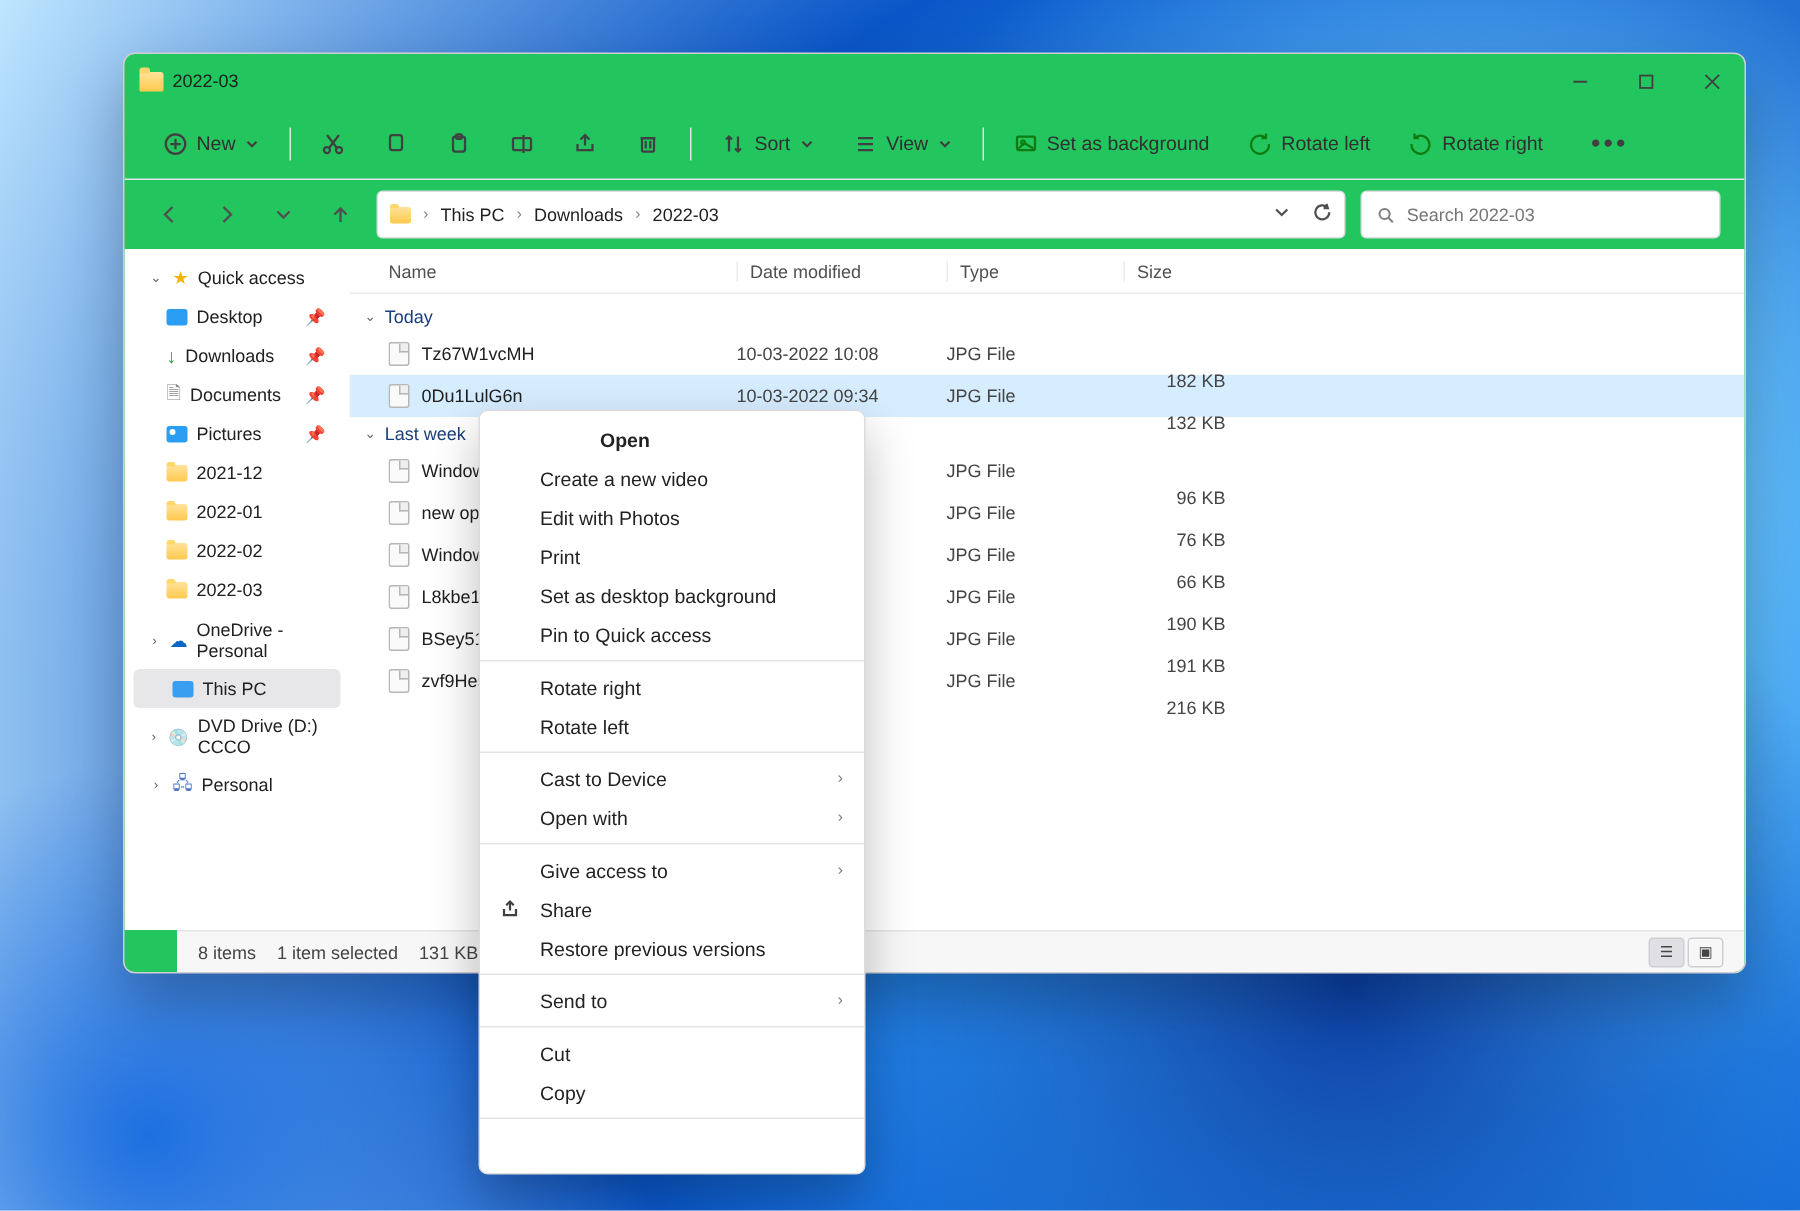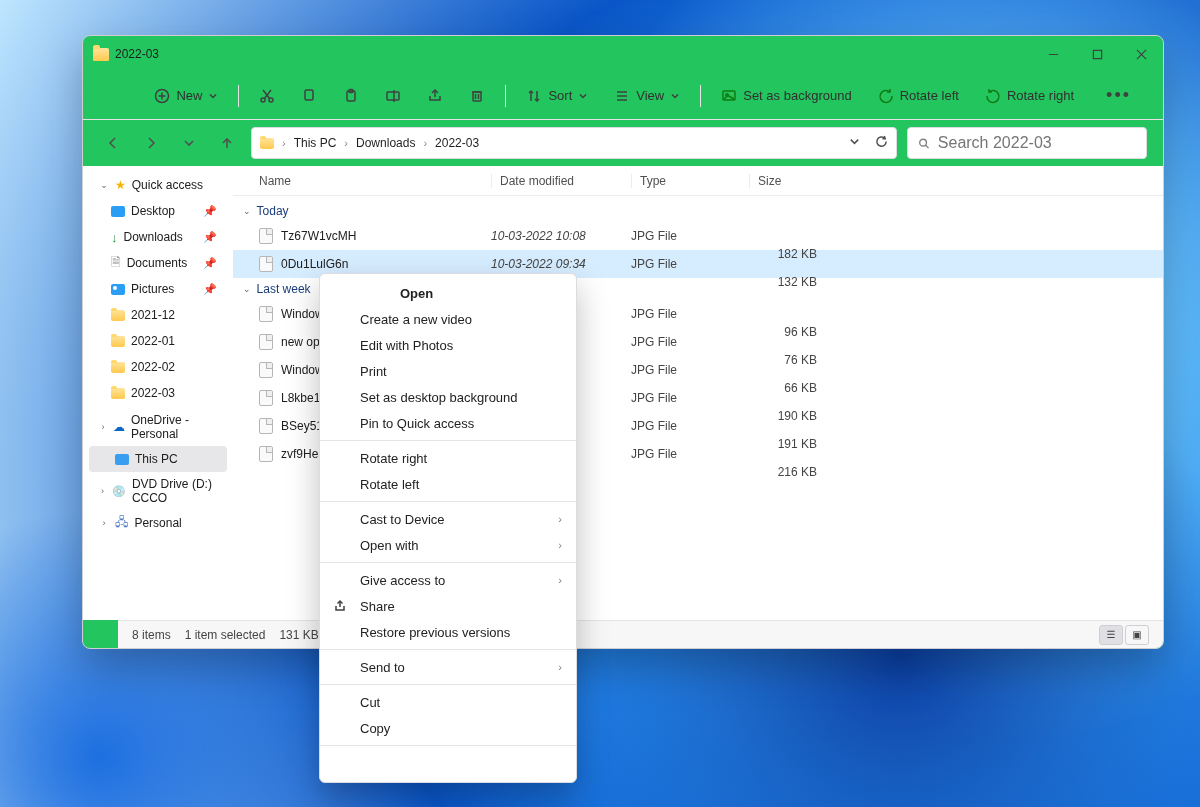--- a/index.html
+++ b/index.html
@@ -23,40 +23,40 @@
   
   .titlebar { display: flex; align-items: center; height: 36px; padding: 0 10px; }
   .folder-icon { width: 16px; height: 13px; background: linear-gradient(180deg,#ffe39b,#ffc94d); border-radius: 2px 2px 1px 1px; position: relative; margin-right: 6px; }
   .folder-icon::before { content:""; position:absolute; top:-3px; left:0; width:7px; height:4px; background:#ffd76b; border-radius:2px 2px 0 0; }
   .title { font-size: 12px; }
   .wincontrols { margin-left: auto; display:flex; gap: 28px; padding-right: 4px; }
   .winbtn { width:16px; height:16px; display:flex; align-items:center; justify-content:center; font-size:12px; color:#404040; }
   .winbtn svg { width:11px; height:11px; stroke:#404040; fill:none; stroke-width:1.3; }
 
   
-  .commandbar { display:flex; align-items:center; height:48px; padding:0 16px; gap:6px; border-bottom:1px solid #e4e4e7;justify-content:flex-end; }
+  .commandbar { display:flex; align-items:center; height:48px; padding:0 16px; gap:6px; border-bottom:1px solid #e4e4e7; }
   .cmd { display:flex; align-items:center; gap:6px; padding:5px 10px; border-radius:4px; color:#303030; font-size:13px; }
   .cmd svg, .cmd .ic { width:16px; height:16px; stroke:#107c10; fill:none; stroke-width:1.5; }
   .cmd.darkic svg{ stroke:#404040; }
   .cmd .chev { width:10px;height:10px; stroke:#606060; }
   .sep { width:1px; height:22px; background:#e4e4e7; margin:0 4px; }
   .ellipsis { font-size:18px; letter-spacing:2px; color:#404040; padding:0 6px; }
 
   
   .navrow { display:flex; align-items:center; height:46px; padding:6px 16px; gap:10px; }
   .navbtn { width:28px; height:28px; display:flex; align-items:center; justify-content:center; border-radius:4px; }
   .navbtn svg { width:14px; height:14px; stroke:#505050; fill:none; stroke-width:1.6; }
   .addr { flex:1; display:flex; align-items:center; border:1px solid #dcdce0; border-radius:4px; height:32px; padding:0 8px; gap:6px; background:#fff; }
   .addr .chevr { font-size:11px; color:#888; margin:0 2px; }
   .addr .seg { font-size:12px; color:#1f1f1f; }
   .addr .tools { margin-left:auto; display:flex; gap:14px; }
   .addr .tools svg { width:13px;height:13px; stroke:#505050; fill:none; stroke-width:1.6; }
   .search { width:240px; height:32px; border:1px solid #dcdce0; border-radius:4px; display:flex; align-items:center; padding:0 10px; gap:8px; background:#fff; }
   .search svg { width:13px; height:13px; stroke:#808080; fill:none; stroke-width:1.6; }
-  .search input { border:none; outline:none; font-size:16px; color:#555; width:100%; background:transparent; }
+  .search input { border:none; outline:none; font-size:12px; color:#555; width:100%; background:transparent; }
 
   
   .body { flex:1; display:flex; background:#fff; min-height:0; }
 
   .sidebar { width:150px; padding:6px 0; overflow:auto; }
   .tree-row { display:flex; align-items:center; height:26px; padding:0 10px; gap:6px; font-size:12px; border-radius:4px; margin:0 6px; }
   .tree-row.indent1 { padding-left:22px; }
   .tree-row .treechev { width:10px; text-align:center; color:#666; font-size:9px; }
   .tree-row.active { background:#e7e7ea; }
   .pin { margin-left:auto; color:#888; font-size:11px; }
@@ -78,21 +78,21 @@
   .col-name { width:232px; }
   .col-date { width:140px; border-left:1px solid #ececef; padding-left:8px; }
   .col-type { width:118px; border-left:1px solid #ececef; padding-left:8px; }
   .col-size { width:78px; border-left:1px solid #ececef; padding-left:8px; text-align:left; }
   .list { flex:1; overflow:auto; padding:4px 0; }
   .grouphdr { display:flex; align-items:center; gap:6px; padding:4px 8px 4px 10px; font-size:12px; color:#1a3d7c; }
   .grouphdr .gch { font-size:9px; color:#666; }
   .row { display:flex; align-items:center; height:28px; padding-left:26px; font-size:12px; }
   .row.selected { background:#d6ecff; }
   .row .c-name { width:232px; display:flex; align-items:center; gap:8px; overflow:hidden; white-space:nowrap; }
-  .row .c-date { width:140px; color:#444;font-style:italic; }
+  .row .c-date { width:140px; color:#444; }
   .row .c-type { width:118px; color:#444; }
   .row .c-size { width:78px; text-align:right; padding-right:10px; color:#444;margin-top:36px; }
   .file-ic { width:14px; height:16px; border:1px solid #b6b6b9; border-radius:2px; background:#fafafa; position:relative; flex:0 0 auto; }
   .file-ic::after{content:"";position:absolute;right:0;top:0;width:5px;height:5px;border-left:1px solid #b6b6b9;border-bottom:1px solid #b6b6b9;background:#efefef;}
 
   .statusbar { height:28px; display:flex; align-items:center; padding:0 14px; gap:14px; font-size:12px; color:#444; border-top:1px solid #e4e4e7; background:#f7f7f8;margin-left:35px; }
   .statusbar .viewbtns { margin-left:auto; display:flex; gap:2px; }
   .vb { width:24px; height:20px; border:1px solid #cfcfd3; display:flex; align-items:center; justify-content:center; border-radius:3px; font-size:10px; }
   .vb.active{ background:#e0e0e4; }
 

